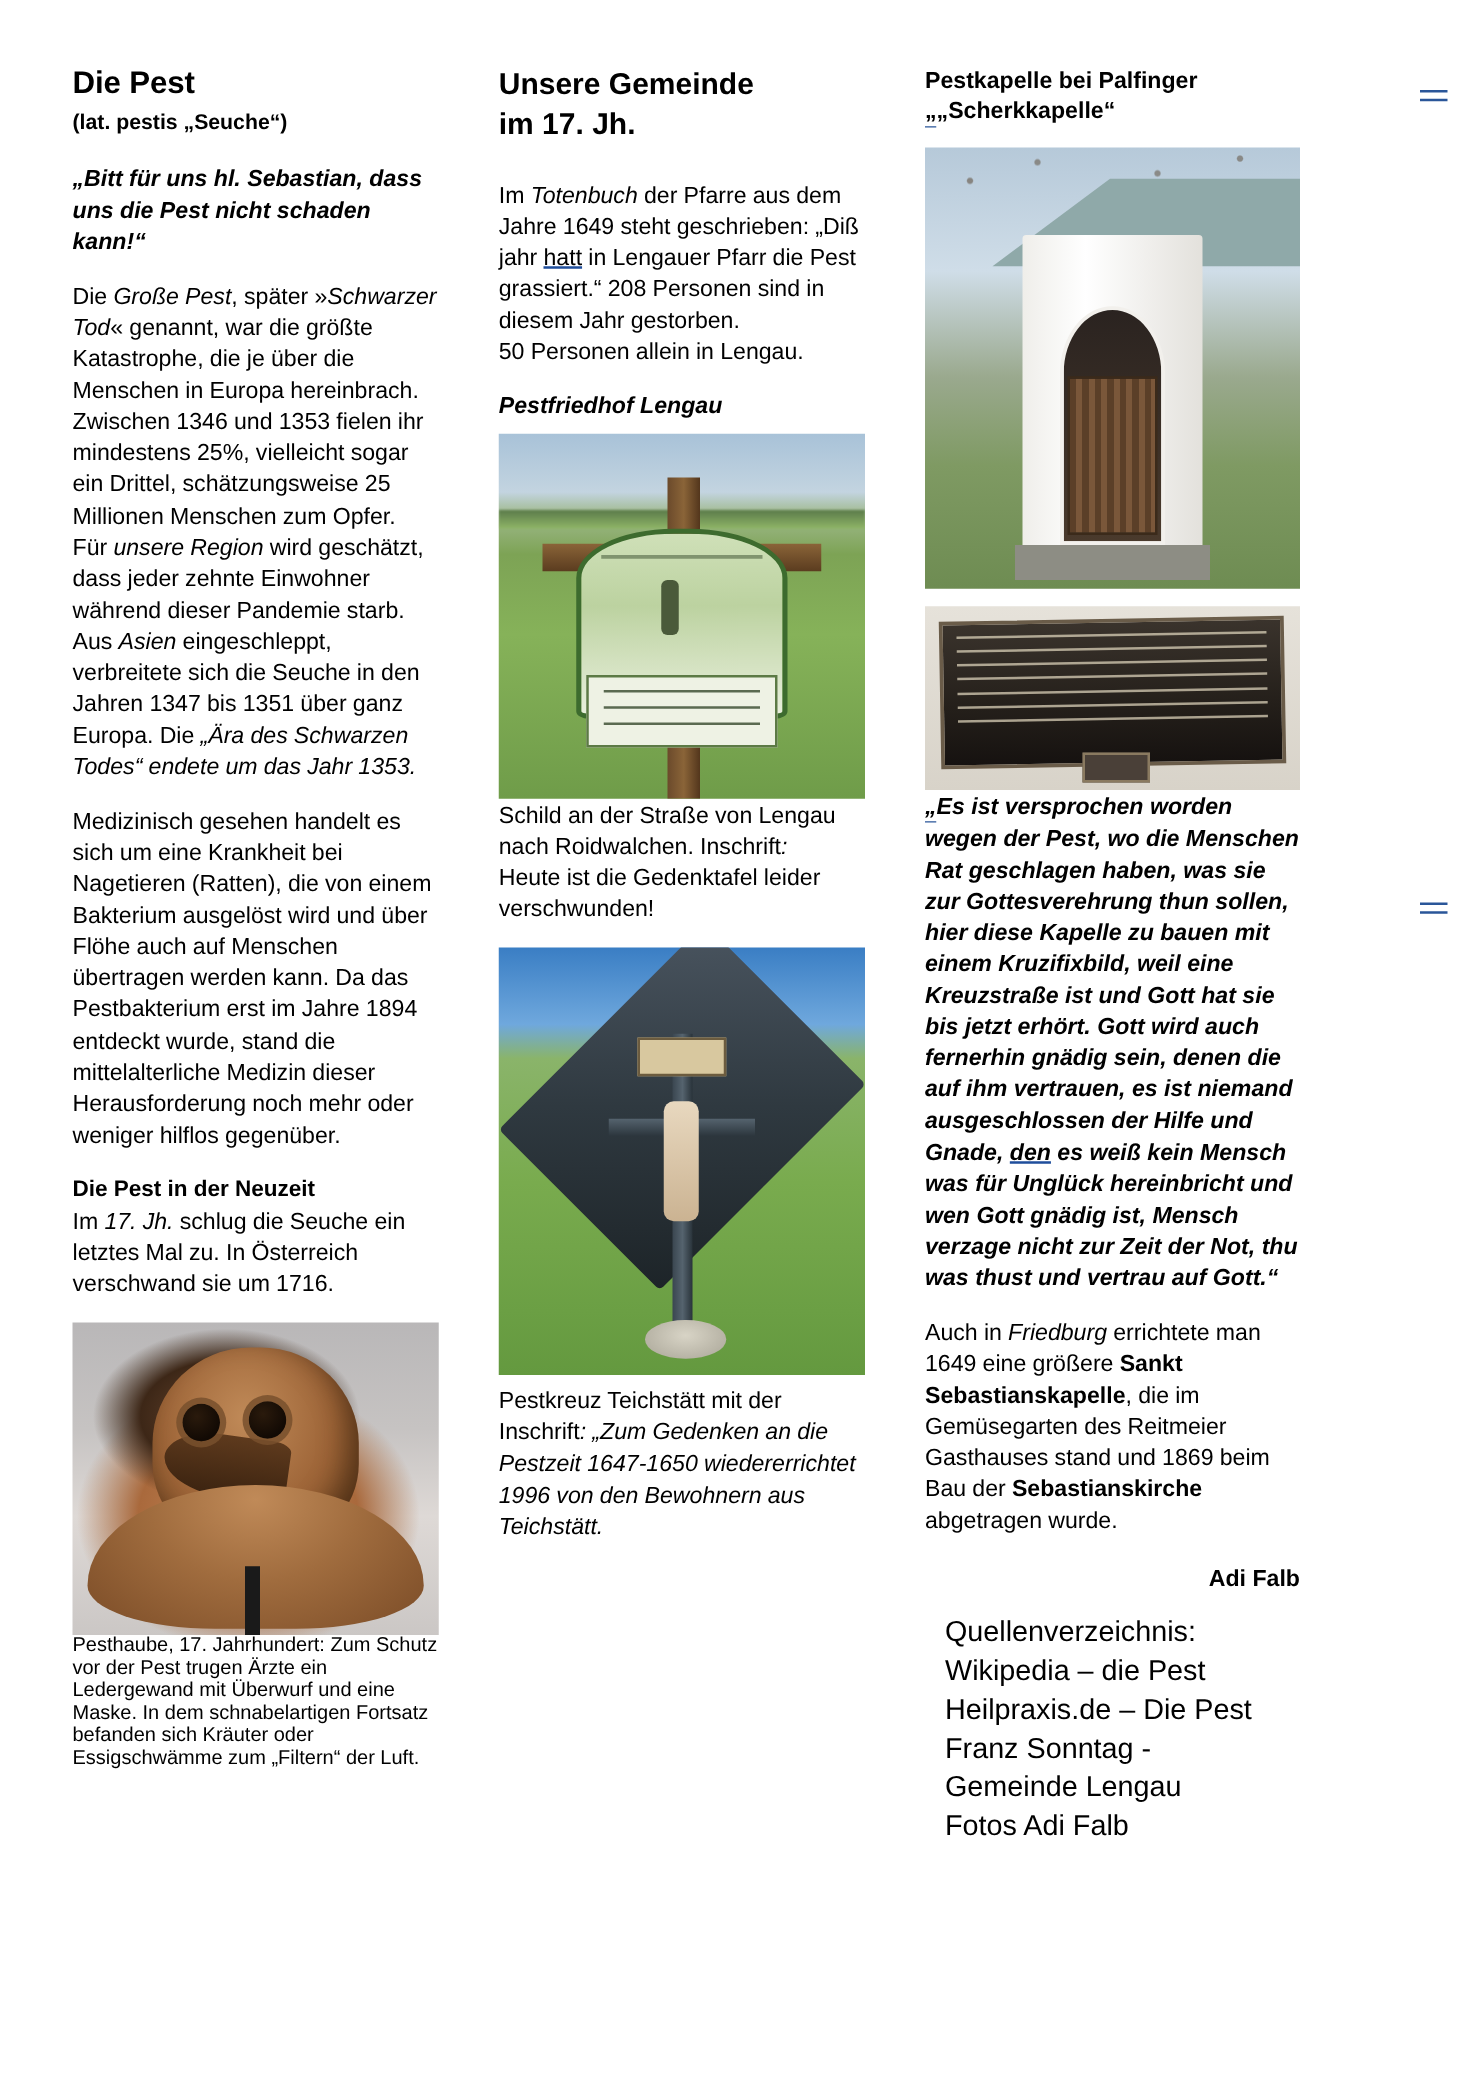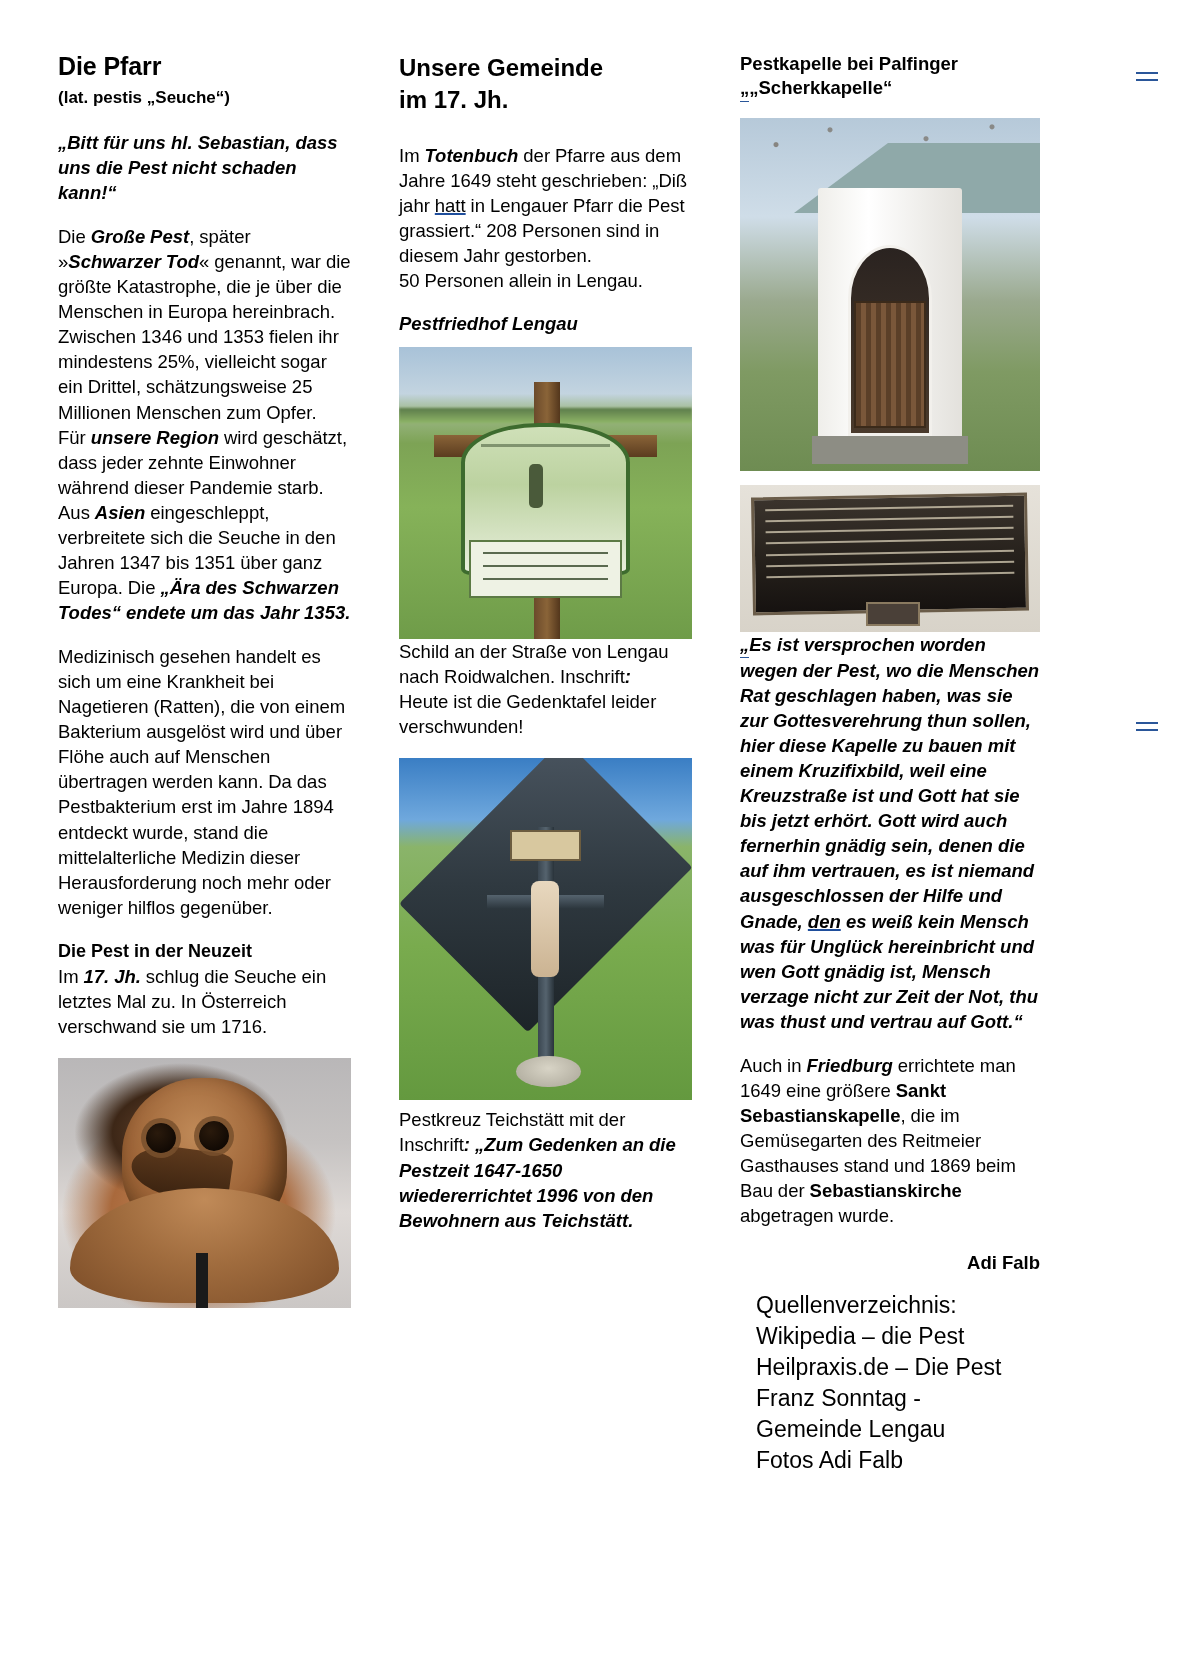--- a/index.html
+++ b/index.html
@@ -88,21 +88,21 @@
     line-height: 1.35;
   }
   h3.section-it {
     font-size: 18.5px;
     font-weight: bold;
     font-style: italic;
     margin: 0 0 10px 0;
     line-height: 1.35;
   }
   .b { font-weight: bold; }
-  .bi { font-weight: bold; font-style: italic; }
+  .bi { font-weight: normal; font-style: italic; }
   .spell {
     text-decoration: underline;
     text-decoration-color: #1f4e9c;
     text-decoration-thickness: 1.5px;
     text-underline-offset: 1px;
   }
   .sign-mark {
     display: inline-block;
     border-bottom: 1.5px double #2a5699;
   }
@@ -354,41 +354,42 @@
   }
 </style>
 </head>
 <body>
 
 <div class="page">
   <div class="columns">
 
     <div class="col">
 
-      <h1 class="title">Die Pfarr</h1>
+      <h1 class="title">Die Pest</h1>
       <h2 class="subtitle">(lat. pestis „Seuche“)</h2>
 
       <p class="quote-bi">„Bitt für uns hl. Sebastian, dass uns die Pest nicht schaden kann!“</p>
 
       <p class="body"><span>Die </span><span class="bi">Große Pest</span><span>, später »</span><span class="bi">Schwarzer Tod</span><span>« genannt, war die größte Katastrophe, die je über die Menschen in Europa hereinbrach. Zwischen 1346 und 1353 fielen ihr mindestens 25%, vielleicht sogar ein Drittel, schätzungsweise 25 Millionen Menschen zum Opfer.</span><br><span>Für </span><span class="bi">unsere Region</span><span> wird geschätzt, dass jeder zehnte Einwohner während dieser Pandemie starb. Aus </span><span class="bi">Asien</span><span> eingeschleppt, verbreitete sich die Seuche in den Jahren 1347 bis 1351 über ganz Europa. Die </span><span class="bi">„Ära des Schwarzen Todes“ endete um das Jahr 1353.</span></p>
 
       <p class="body">Medizinisch gesehen handelt es sich um eine Krankheit bei Nagetieren (Ratten), die von einem Bakterium ausgelöst wird und über Flöhe auch auf Menschen übertragen werden kann. Da das Pestbakterium erst im Jahre 1894 entdeckt wurde, stand die mittelalterliche Medizin dieser Herausforderung noch mehr oder weniger hilflos gegenüber.</p>
 
       <h3 class="section">Die Pest in der Neuzeit</h3>
       <p class="body"><span>Im </span><span class="bi">17. Jh.</span><span> schlug die Seuche ein letztes Mal zu. In Österreich verschwand sie um 1716.</span></p>
 
       <figure class="fig">
         <div class="img-box img-hood">
           <div class="hood-face"></div>
           <div class="hood-beak"></div>
           <div class="hood-eye l"></div>
           <div class="hood-eye r"></div>
           <div class="hood-shoulder"></div>
           <div class="hood-stand"></div>
         </div>
+        <figcaption class="caption">Pesthaube, 17. Jahrhundert: Zum Schutz vor der Pest trugen Ärzte ein Ledergewand mit Überwurf und eine Maske. In dem schnabelartigen Fortsatz befanden sich Kräuter oder Essigschwämme zum „Filtern“ der Luft.</figcaption>
       </figure>
 
     </div>
 
     <div class="col">
 
       <h1 class="title-2"><span>Unsere Gemeinde</span><br><span>im 17. Jh.</span></h1>
 
       <p class="body"><span>Im </span><span class="bi">Totenbuch</span><span> der Pfarre aus dem Jahre 1649 steht geschrieben: „Diß jahr </span><span class="spell">hatt</span><span> in Lengauer Pfarr die Pest grassiert.“ 208 Personen sind in diesem Jahr gestorben.</span><br><span>50 Personen allein in Lengau.</span></p>
 

